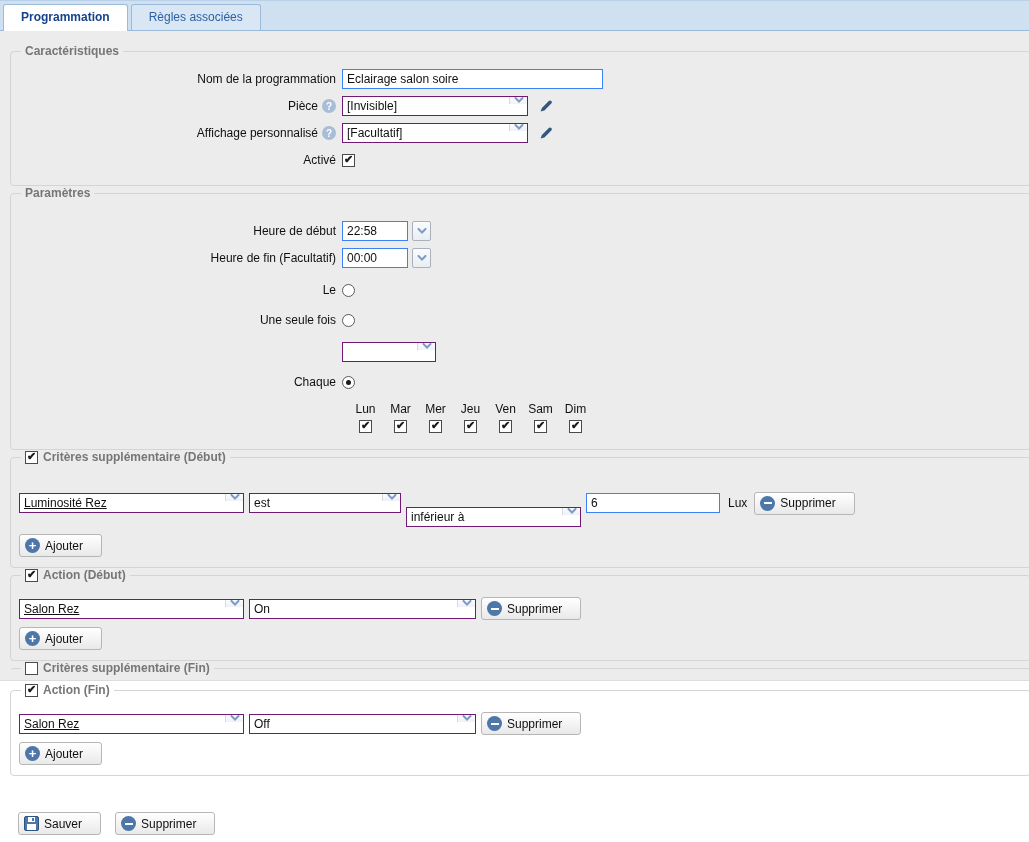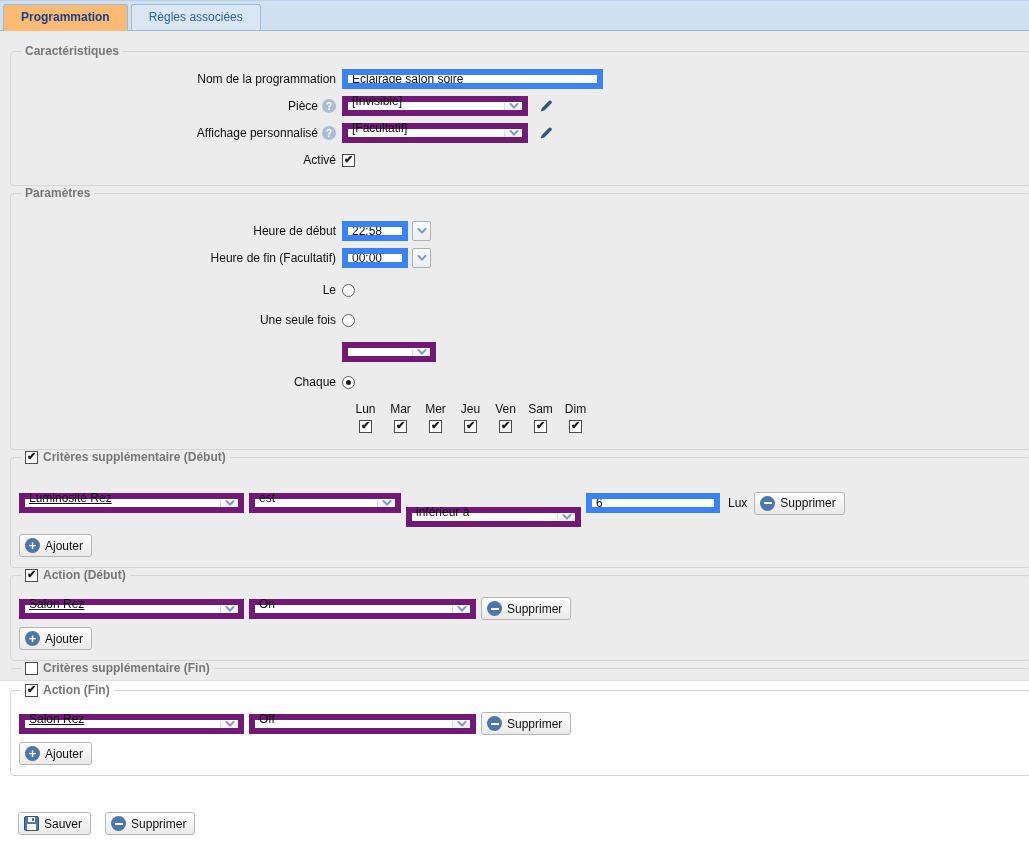--- a/index.html
+++ b/index.html
@@ -16,21 +16,21 @@
     border-top:1px solid #b9d0e8;
     border-bottom:1px solid #99b9d8;
     display:flex; align-items:flex-end; padding-left:3px;
   }
   .tab {
     height:26px; line-height:24px; padding:0 17px; margin-right:3px;
     border:1px solid #9dbbd8; border-bottom:none;
     border-radius:3px 3px 0 0; cursor:pointer; position:relative;
   }
   .tab.active {
-    background:#fdba74; font-weight:bold; color:#15428b;
+    background:#ffffff; font-weight:bold; color:#15428b;
     margin-bottom:-1px; z-index:2; height:27px;
   }
   .tab.inactive { background:#d9e6f4; color:#2a62a5; }
 
   
   .content {
     background:#ececec; height:650px; padding-top:13px;
     border-bottom:1px solid #dddddd;
   }
   fieldset.box {
@@ -51,30 +51,30 @@
   
   .frow { display:flex; align-items:center; margin:7px 0; min-height:20px; }
   .flabel {
     width:317px; flex:0 0 317px; text-align:right; padding-right:0;
     display:flex; align-items:center; justify-content:flex-end; gap:4px;
   }
   .flabel .txt { white-space:nowrap; }
   .gap6 { width:6px; flex:0 0 6px; }
 
   input.ti {
-    height:20px; border:6px solid #3b82f6; background:#fff;
+    height:20px; border:1px solid #3b82f6; background:#fff;
     font:inherit; padding:0 4px; color:#101010;
   }
   .name-input { width:261px; }
   .num-input  { width:134px; }
 
   
   .combo {
-    display:flex; align-items:flex-end; height:20px; background:#fff;
-    border:6px solid #701a75; cursor:pointer;
+    display:flex; align-items:flex-start; height:20px; background:#fff;
+    border:1px solid #701a75; cursor:pointer;
   }
   .combo .val { flex:1; padding:2px 4px; white-space:nowrap; overflow:hidden; }
   .combo .trig {
     width:18px; flex:0 0 18px; display:flex; align-items:center; justify-content:center;
     background:linear-gradient(#fbfcfe,#eef1f6); border-left:1px solid #d5dae2;
   }
   .w186 { width:186px; } .w94 { width:94px; }
   .w225 { width:225px;text-decoration:underline; } .w152 { width:152px; } .w175 { width:175px;margin-top:28px; } .w227 { width:227px; }
 
   .chev { display:block; }
@@ -116,21 +116,21 @@
     color:#fff; display:inline-flex; align-items:center; justify-content:center;
     font-size:13px; font-weight:bold; line-height:1; position:relative;
   }
   .icirc.minus::after { content:""; width:8px; height:2px; background:#fff; }
   .icirc.plus::after  { content:"+"; margin-top:-1px; }
 
   
   .btn {
     display:inline-flex; align-items:center; gap:5px; cursor:pointer;
     border:1px solid #b6b6b6; border-radius:3px; height:23px;
-    background:linear-gradient(#ffffff,#e9e9e9); padding:0 8px 0 5px;
+    background:linear-gradient(#ffffff,#e9e9e9); padding:0 18px 0 5px;
     font:inherit; color:#101010;
   }
 
   
   .days { margin-left:329px; margin-top:10px; display:flex; }
   .day { width:35px; display:flex; flex-direction:column; align-items:center; gap:4px; }
 
   
   .crow { display:flex; align-items:center; gap:5px; margin:9px 0 7px 0; }
   .unit { margin:0 2px 0 3px; }

